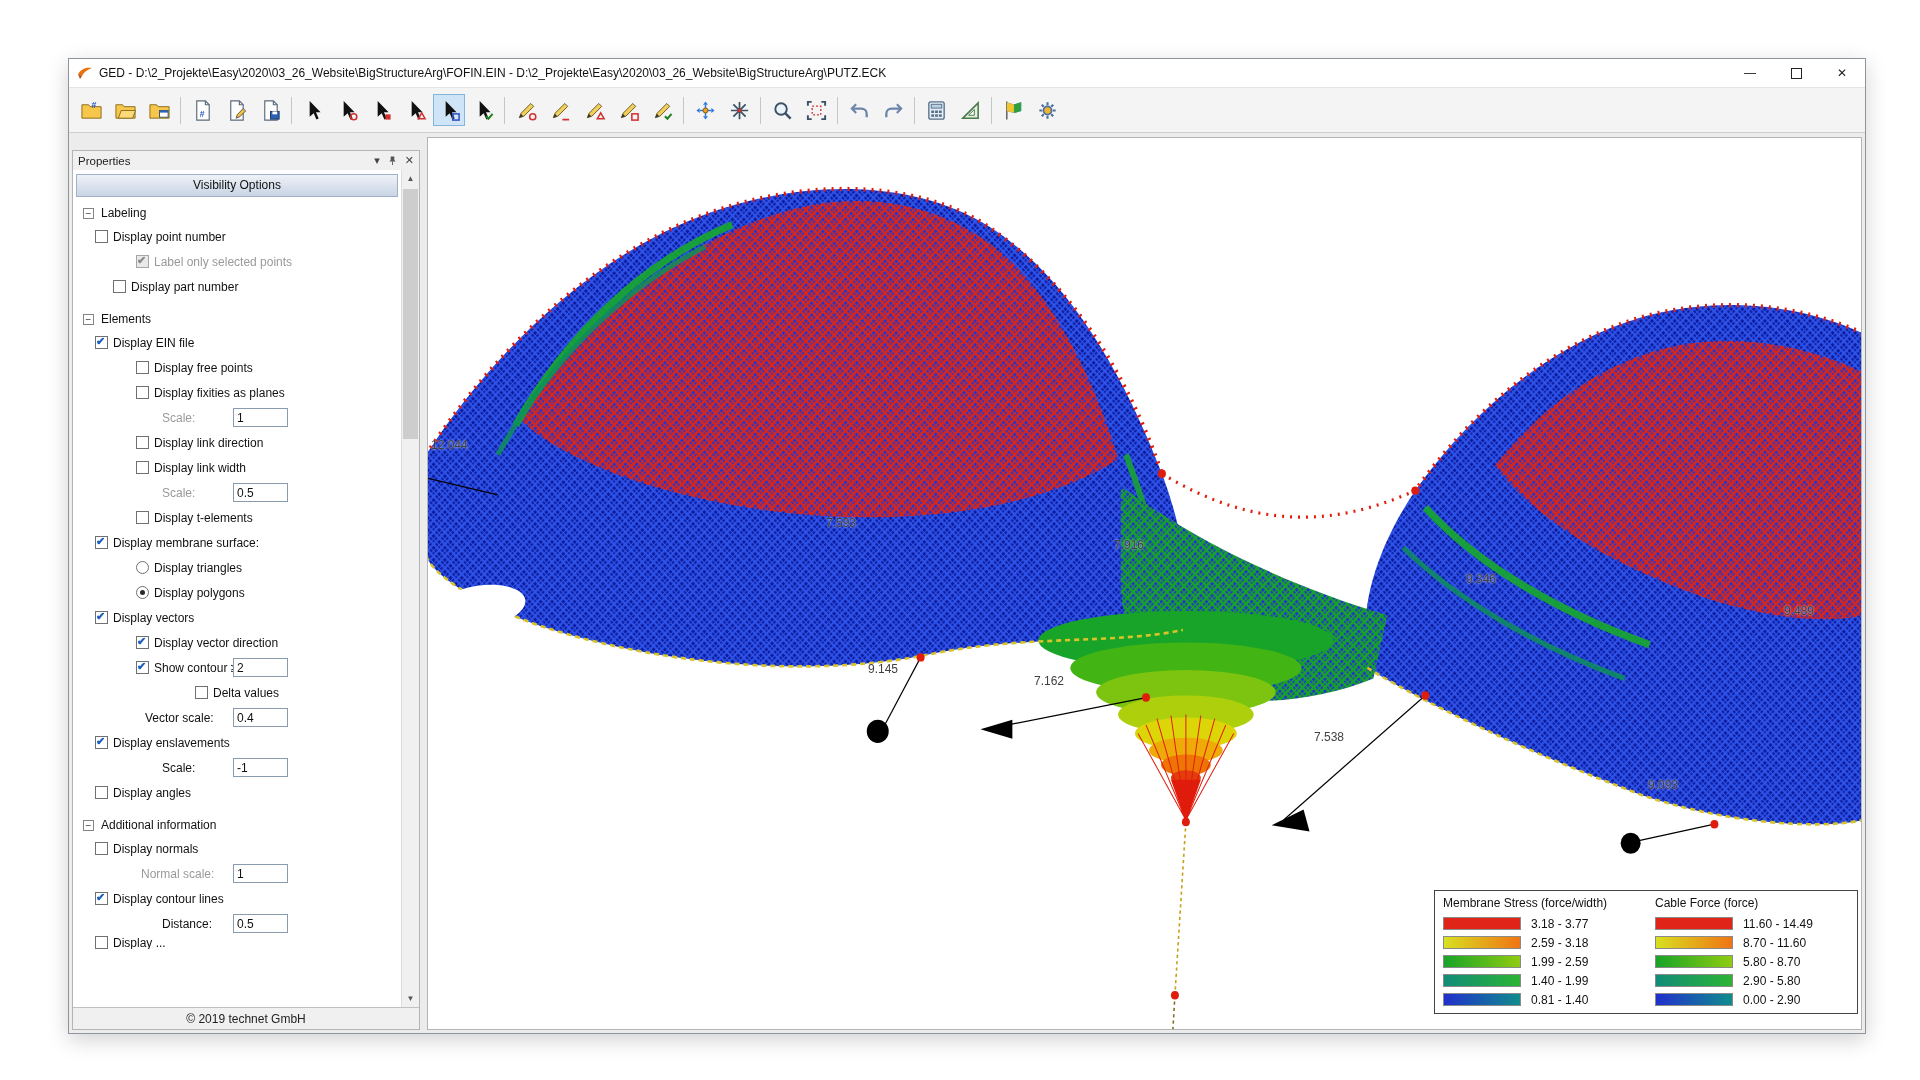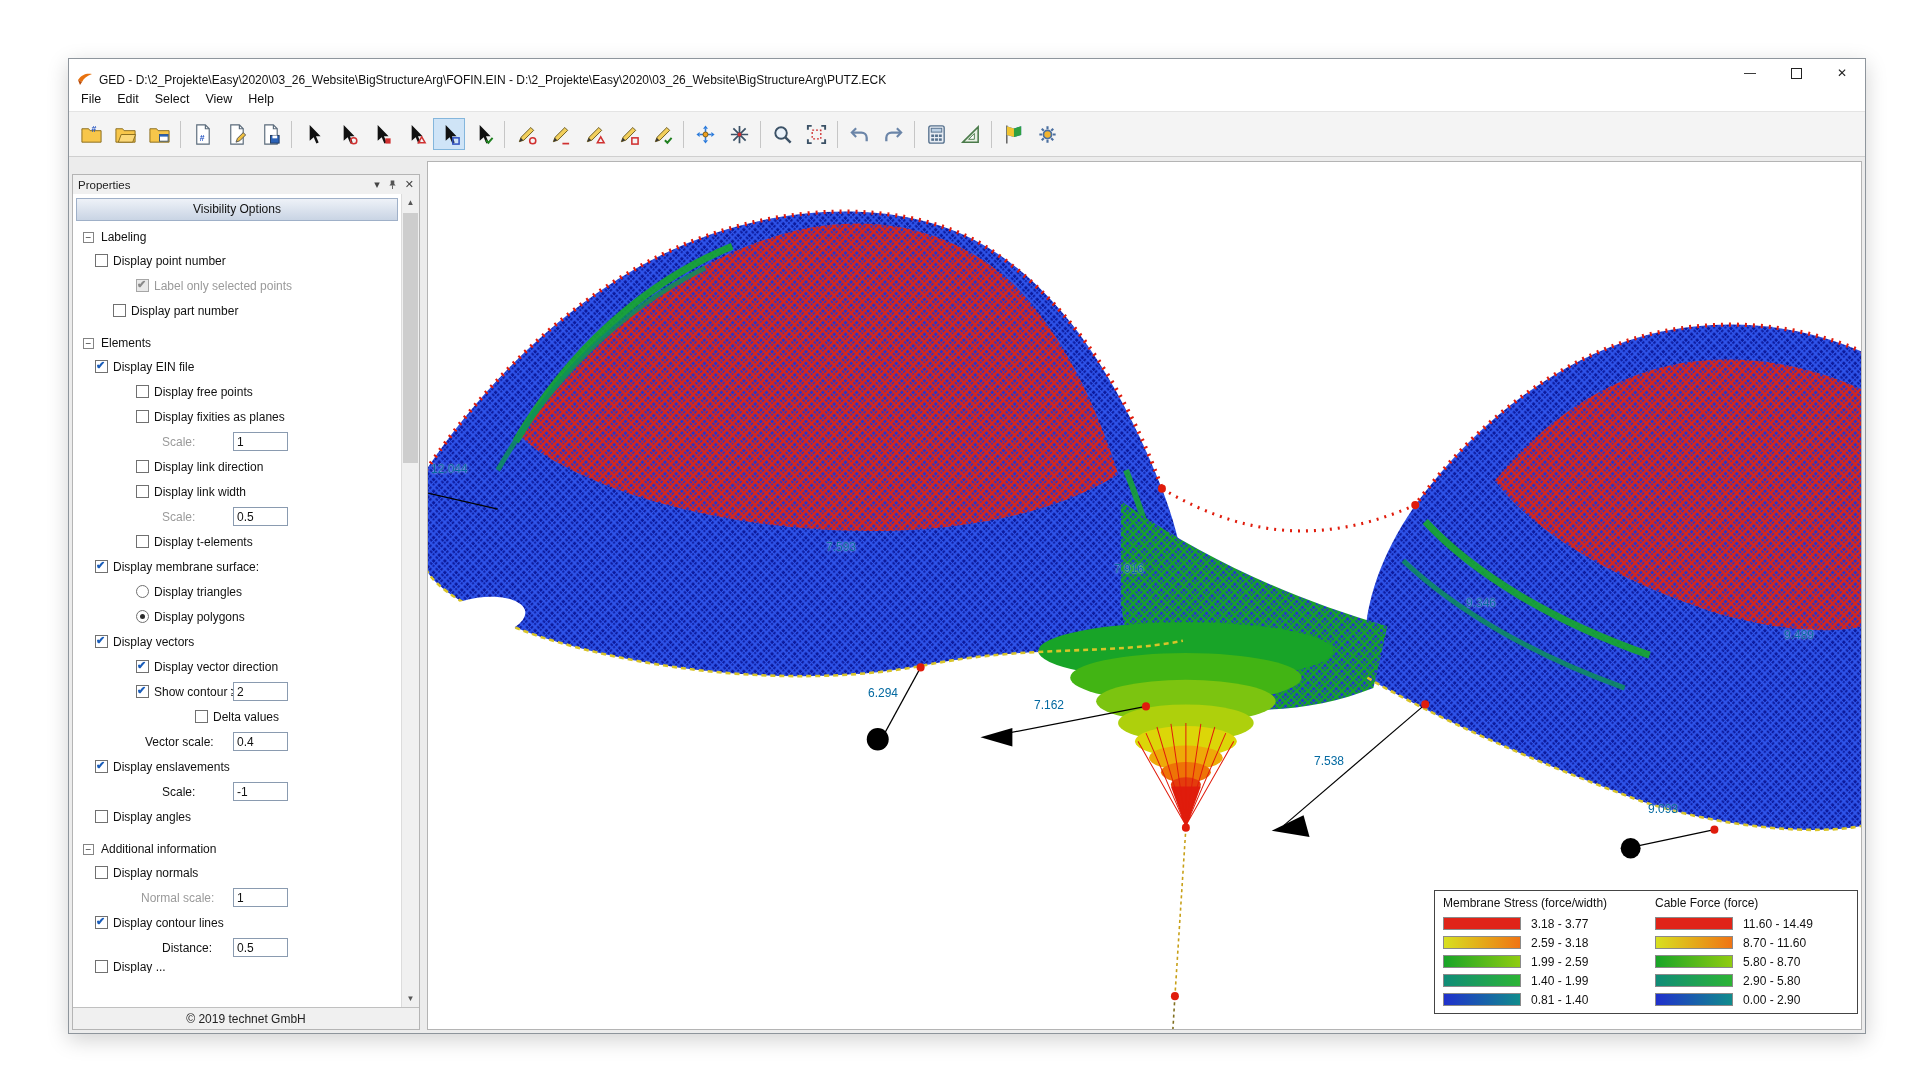--- a/index.html
+++ b/index.html
@@ -1,19 +1,19 @@
 <!DOCTYPE html>
 <html><head>
 <meta charset="utf-8">
 <style>
   html,body{margin:0;padding:0}
   body{width:1920px;height:1080px;background:#ffffff;font-family:"Liberation Sans",sans-serif;overflow:hidden;position:relative}
   .window{position:absolute;left:68px;top:58px;width:1798px;height:976px;background:#fff;border:1px solid #8e959c;box-shadow:0 6px 20px rgba(0,0,0,.18);display:flex;flex-direction:column;box-sizing:border-box}
   
-  .titlebar{height:28px;display:flex;align-items:flex-end;background:#fff;flex:none}
+  .titlebar{height:28px;display:flex;align-items:center;background:#fff;flex:none}
   .app-icon{margin-left:8px;width:16px;height:16px;flex:none}
   .title{font-size:12px;color:#111;margin-left:6px;white-space:nowrap;overflow:hidden}
   .win-btns{margin-left:auto;display:flex;height:100%}
   .wbtn{width:46px;display:flex;align-items:center;justify-content:center;font-size:12px;color:#222;cursor:default}
   .maxbox{width:9px;height:9px;border:1px solid #222}
   
   .menubar{height:24px;display:flex;align-items:center;padding-left:4px;background:#fff;flex:none}
   .menu-item{padding:3px 8px;font-size:12.5px;color:#111}
   
   .toolbar{height:44px;background:#f4f4f4;border-top:1px solid #e4e4e4;border-bottom:1px solid #cfcfcf;display:flex;align-items:center;padding-left:5px;flex:none}
@@ -49,21 +49,21 @@
   .lbl.dis{color:#9a9a9a}
   .val{position:absolute;left:160px;width:55px;height:19px;border:1px solid #8a9bb0;font-size:12px;padding:0 3px;font-family:inherit;box-sizing:border-box;background:#fff;color:#111}
   .scrollbar{position:absolute;right:0;top:0;bottom:0;width:17px;background:#f0f0f0;border-left:1px solid #dcdcdc}
   .sb-up,.sb-down{position:absolute;left:0;width:17px;height:17px;display:flex;align-items:center;justify-content:center;font-size:8px;color:#555;background:#f0f0f0}
   .sb-up{top:0}.sb-down{bottom:0}
   .sb-thumb{position:absolute;left:1px;top:19px;width:15px;height:250px;background:#cdcdcd}
   .panel-foot{height:21px;border-top:1px solid #c0c0c0;display:flex;align-items:center;justify-content:center;font-size:12px;color:#222;flex:none;background:#f0f0f0}
   
   .viewport{position:absolute;left:358px;top:4px;right:3px;bottom:3px;background:#fff;border:1px solid #b4b4b4;overflow:hidden}
   .viewport>svg{position:absolute;left:0;top:0;width:100%;height:100%}
-  .vlabel{position:absolute;font-size:12px;color:#0369a1;text-shadow:0 0 2px rgba(255,255,255,.85);white-space:nowrap}
+  .vlabel{position:absolute;font-size:12px;color:#404040;text-shadow:0 0 2px rgba(255,255,255,.85);white-space:nowrap}
   
   .legend{position:absolute;right:3px;bottom:15px;width:424px;background:#fff;border:1px solid #444;padding:4px 8px;display:flex;gap:18px;box-sizing:border-box}
   .leg-col{flex:1}
   .leg-title{font-size:12px;color:#111;margin:1px 0 4px;white-space:nowrap}
   .leg-row{display:flex;align-items:center;height:19px;gap:10px}
   .leg-bar{width:78px;height:13px;border:1px solid #8a8a8a;flex:none;box-sizing:border-box}
   .leg-text{font-size:12px;color:#111}
   
   .statusbar{height:24px;background:#f0f0f0;display:flex;align-items:stretch;padding:1px 2px;gap:2px;flex:none}
   .seg{border:1px solid;border-color:#9e9e9e #ffffff #ffffff #9e9e9e;font-size:12px;color:#111;display:flex;align-items:center;padding:0 8px;background:#f0f0f0;box-sizing:border-box}
@@ -85,27 +85,20 @@
     <span class="title">GED - D:\2_Projekte\Easy\2020\03_26_Website\BigStructureArg\FOFIN.EIN - D:\2_Projekte\Easy\2020\03_26_Website\BigStructureArg\PUTZ.ECK</span>
     <span class="win-btns">
       <span class="wbtn">—</span>
       <span class="wbtn">
           <span class="maxbox"></span>
         </span>
       <span class="wbtn">✕</span>
     </span>
   </div>
 
-  <div class="menubar">
-      <span class="menu-item">File</span>
-      <span class="menu-item">Edit</span>
-      <span class="menu-item">Select</span>
-      <span class="menu-item">View</span>
-      <span class="menu-item">Help</span>
-    </div>
 
   <div class="toolbar">
       <button class="tbtn">
         <svg viewBox="0 0 24 24">
           <path d="M2 8.5V6h7l1.5 2H22v12H2z" fill="#f7c64a" stroke="#8a6d1d" stroke-width="1"></path>
           <text x="12" y="9" font-size="9" font-weight="bold" fill="#2050c0">#</text>
         </svg>
       </button>
       <button class="tbtn">
         <svg viewBox="0 0 24 24">
@@ -529,21 +522,21 @@
             <circle cx="990" cy="334" r="4"></circle>
         </g>
       </svg>
 
       <div class="vlabels">
           <span class="vlabel" style="left: 3px; top: 300px;">12.044</span>
           <span class="vlabel" style="left: 398px; top: 378px;">7.593</span>
           <span class="vlabel" style="left: 686px; top: 400px;">7.916</span>
           <span class="vlabel" style="left: 1038px; top: 434px;">9.346</span>
           <span class="vlabel" style="left: 1356px; top: 466px;">9.489</span>
-          <span class="vlabel" style="left: 440px; top: 524px;">6.294</span>
+          <span class="vlabel" style="left: 440px; top: 524px;">9.145</span>
           <span class="vlabel" style="left: 606px; top: 536px;">7.162</span>
           <span class="vlabel" style="left: 886px; top: 592px;">7.538</span>
           <span class="vlabel" style="left: 1220px; top: 640px;">9.093</span>
         </div>
 
       <div class="legend">
           <div class="leg-col">
             <div class="leg-title">Membrane Stress (force/width)</div>
             <div class="leg-row">
               <span class="leg-bar" style="background: linear-gradient(90deg, rgb(224, 36, 24), rgb(224, 36, 24));"></span>

